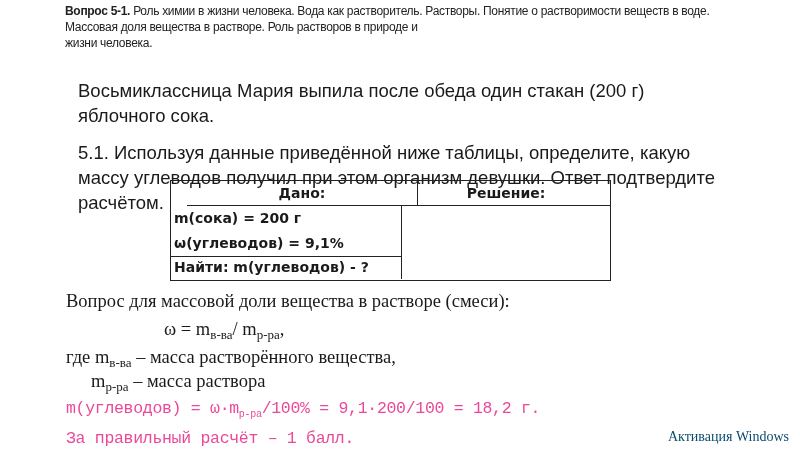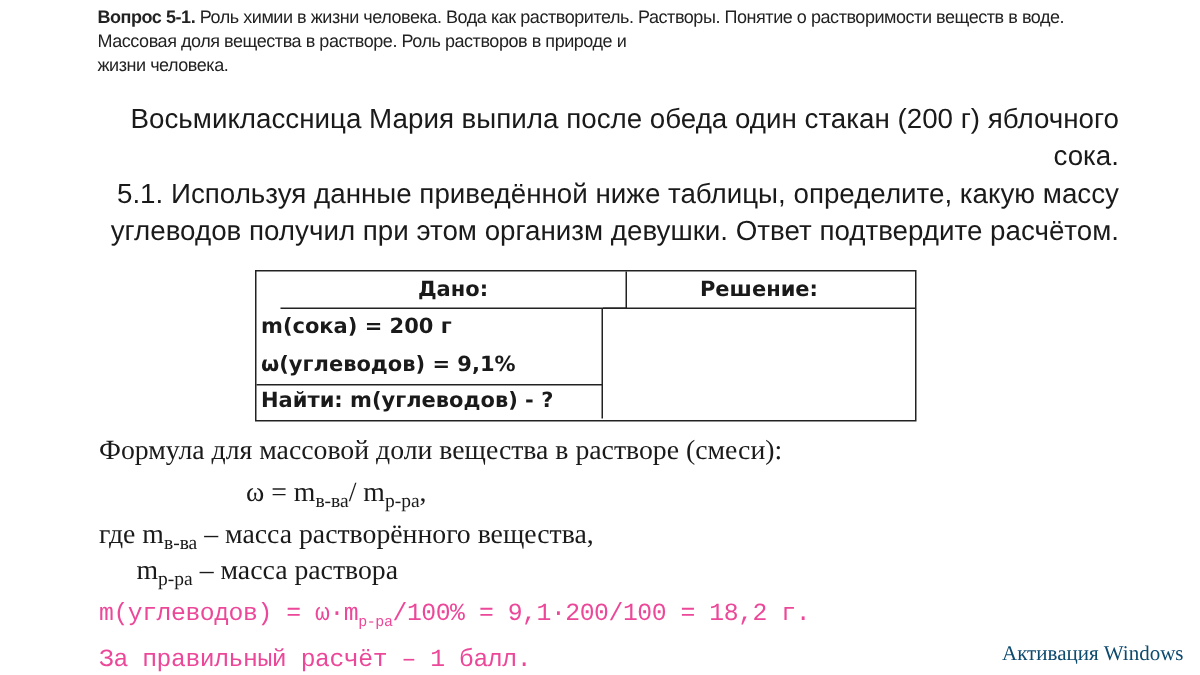--- a/index.html
+++ b/index.html
@@ -1,20 +1,20 @@
 <!DOCTYPE html>
 <html><head>
 <meta charset="utf-8">
 <style>
   html, body { margin: 0; padding: 0; }
   body { width: 800px; height: 450px; background: #ffffff; position: relative; overflow: hidden; color: #1a1a1a; }
   .topic { position: absolute; left: 65px; top: 3px; width: 700px; font-family: "Liberation Sans", sans-serif; font-size: 12px; line-height: 16px; color: #222; letter-spacing: -0.3px; }
   .topic b { font-weight: bold; }
   .task { position: absolute; left: 66px; top: 66px; width: 680px; font-family: "Liberation Sans", sans-serif; font-size: 18.5px; line-height: 25px; color: #1a1a1a; }
-  .task p { margin: 0; text-align: right; }
+  .task p { margin: 12px; }
   .tbl { position: absolute; left: 170px; top: 180px; width: 441px; height: 101px; border: 1.5px solid #222; box-sizing: border-box; font-family: "DejaVu Sans", sans-serif; font-size: 14px; font-weight: bold; }
   .tbl .hdr { position: absolute; top: 0; height: 25px; line-height: 25px; text-align: center; border-bottom: 1.5px solid #222; box-sizing: border-box; }
   .tbl .c1 { left: 16px; width: 231px; border-right: 1.5px solid #222; }
   .tbl .c2 { left: 231px; width: 208px; }
   .tbl .given { position: absolute; left: 0; top: 25px; width: 231px; height: 50px; border-right: 1.5px solid #222; box-sizing: border-box; padding-left: 3px; }
   .tbl .given div { height: 25px; line-height: 25px; }
   .tbl .find { position: absolute; left: 0; top: 75px; width: 231px; height: 23px; border-top: 1.5px solid #222; border-right: 1.5px solid #222; box-sizing: border-box; padding-left: 3px; line-height: 21px; }
   .tbl .sol { position: absolute; left: 231px; top: 25px; width: 208px; height: 73px; }
   .formula { position: absolute; left: 66px; top: 291px; font-family: "Liberation Serif", serif; font-size: 18.5px; color: #1a1a1a; }
   .formula div { position: absolute; white-space: nowrap; }
@@ -43,21 +43,21 @@
   <div class="hdr c2">Решение:</div>
   <div class="given">
     <div>m(сока) = 200 г</div>
     <div>ω(углеводов) = 9,1%</div>
   </div>
   <div class="find">Найти: m(углеводов) - ?</div>
   <div class="sol"></div>
 </div>
 
 <div class="formula">
-  <div style="left:0; top:0;">Формула для массовой доли вещества в растворе (смеси):</div>
+  <div style="left:0; top:0;">Вопрос для массовой доли вещества в растворе (смеси):</div>
   <div style="left:98px; top:28px;"><span>ω = m</span><sub>в-ва</sub><span>/ m</span><sub>р-ра</sub><span>,</span></div>
   <div style="left:0; top:56px;"><span>где m</span><sub>в-ва</sub><span> – масса растворённого вещества,</span></div>
   <div style="left:25px; top:80px;"><span>m</span><sub>р-ра</sub><span> – масса раствора</span></div>
 </div>
 
 <div class="calc">
   <div><span>m(углеводов) = ω·m</span><sub>р-ра</sub><span>/100% = 9,1·200/100 = 18,2 г.</span></div>
   <div>За правильный расчёт – 1 балл.</div>
 </div>
 

